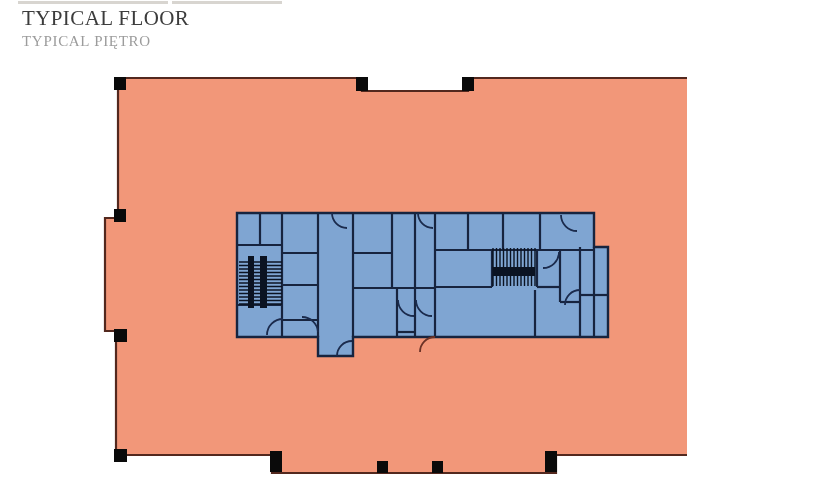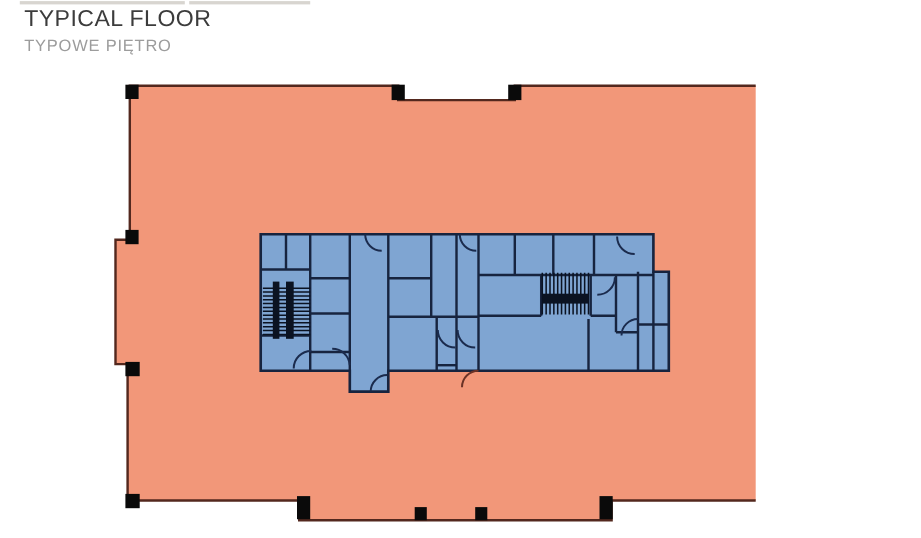--- a/index.html
+++ b/index.html
@@ -1,17 +1,17 @@
 <!DOCTYPE html>
 <html><head>
 <meta charset="utf-8">
 <style>
   html,body{margin:0;padding:0;background:#ffffff;}
   .stage{position:relative;width:687px;height:489px;background:#ffffff;overflow:hidden;
-         font-family:Liberation Sans, sans-serif;}
+         font-family:Liberation Serif, serif;}
   .titleblock{position:absolute;left:22px;top:6px;line-height:1.15;}
   .title-main{font-size:21px;color:#3c3c3c;letter-spacing:.4px;font-weight:400;}
   .title-sub{font-size:15px;color:#9c9c9c;letter-spacing:.7px;margin-top:3px;font-weight:400;}
   .plan-svg{position:absolute;left:0;top:0;width:837px;height:489px;display:block;}
 </style>
 </head>
 <body>
 
 <div class="stage">
   <svg class="plan-svg" viewBox="0 0 837 489">
@@ -99,15 +99,15 @@
       <rect x="114" y="449" width="13" height="13" fill="#0a0a0a"></rect>
       <rect x="114" y="329" width="13" height="13" fill="#0a0a0a"></rect>
       <rect x="114" y="209" width="12" height="13" fill="#0a0a0a"></rect>
       <rect x="270" y="451" width="12" height="21" fill="#0a0a0a"></rect>
       <rect x="545" y="451" width="12" height="21" fill="#0a0a0a"></rect>
       <rect x="377" y="461" width="11" height="12" fill="#0a0a0a"></rect>
       <rect x="432" y="461" width="11" height="12" fill="#0a0a0a"></rect>
     </svg>
   <div class="titleblock">
     <div class="title-main">TYPICAL FLOOR</div>
-    <div class="title-sub">TYPOWE PIĘTRO</div>
+    <div class="title-sub">TYPICAL PIĘTRO</div>
   </div>
 </div>
 
 </body></html>

